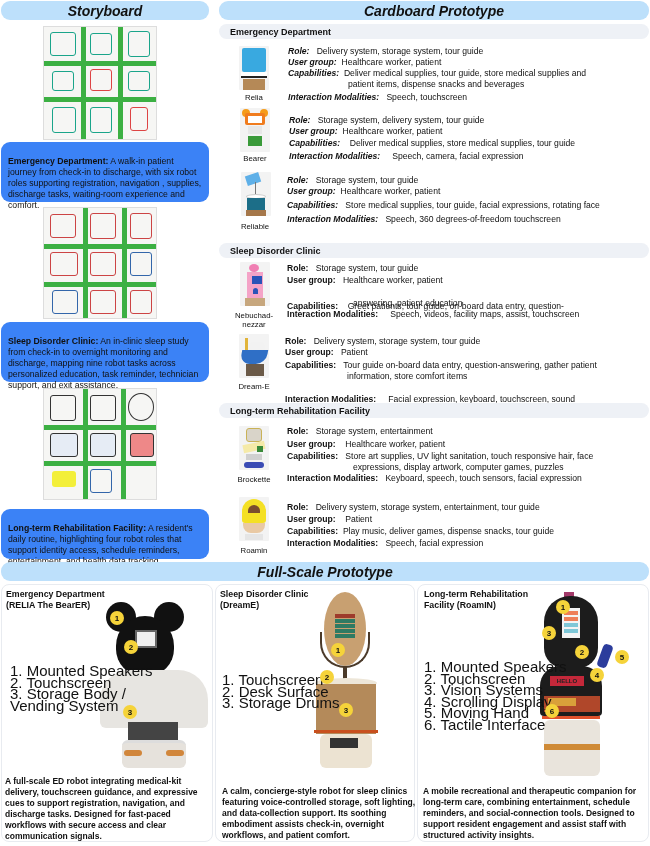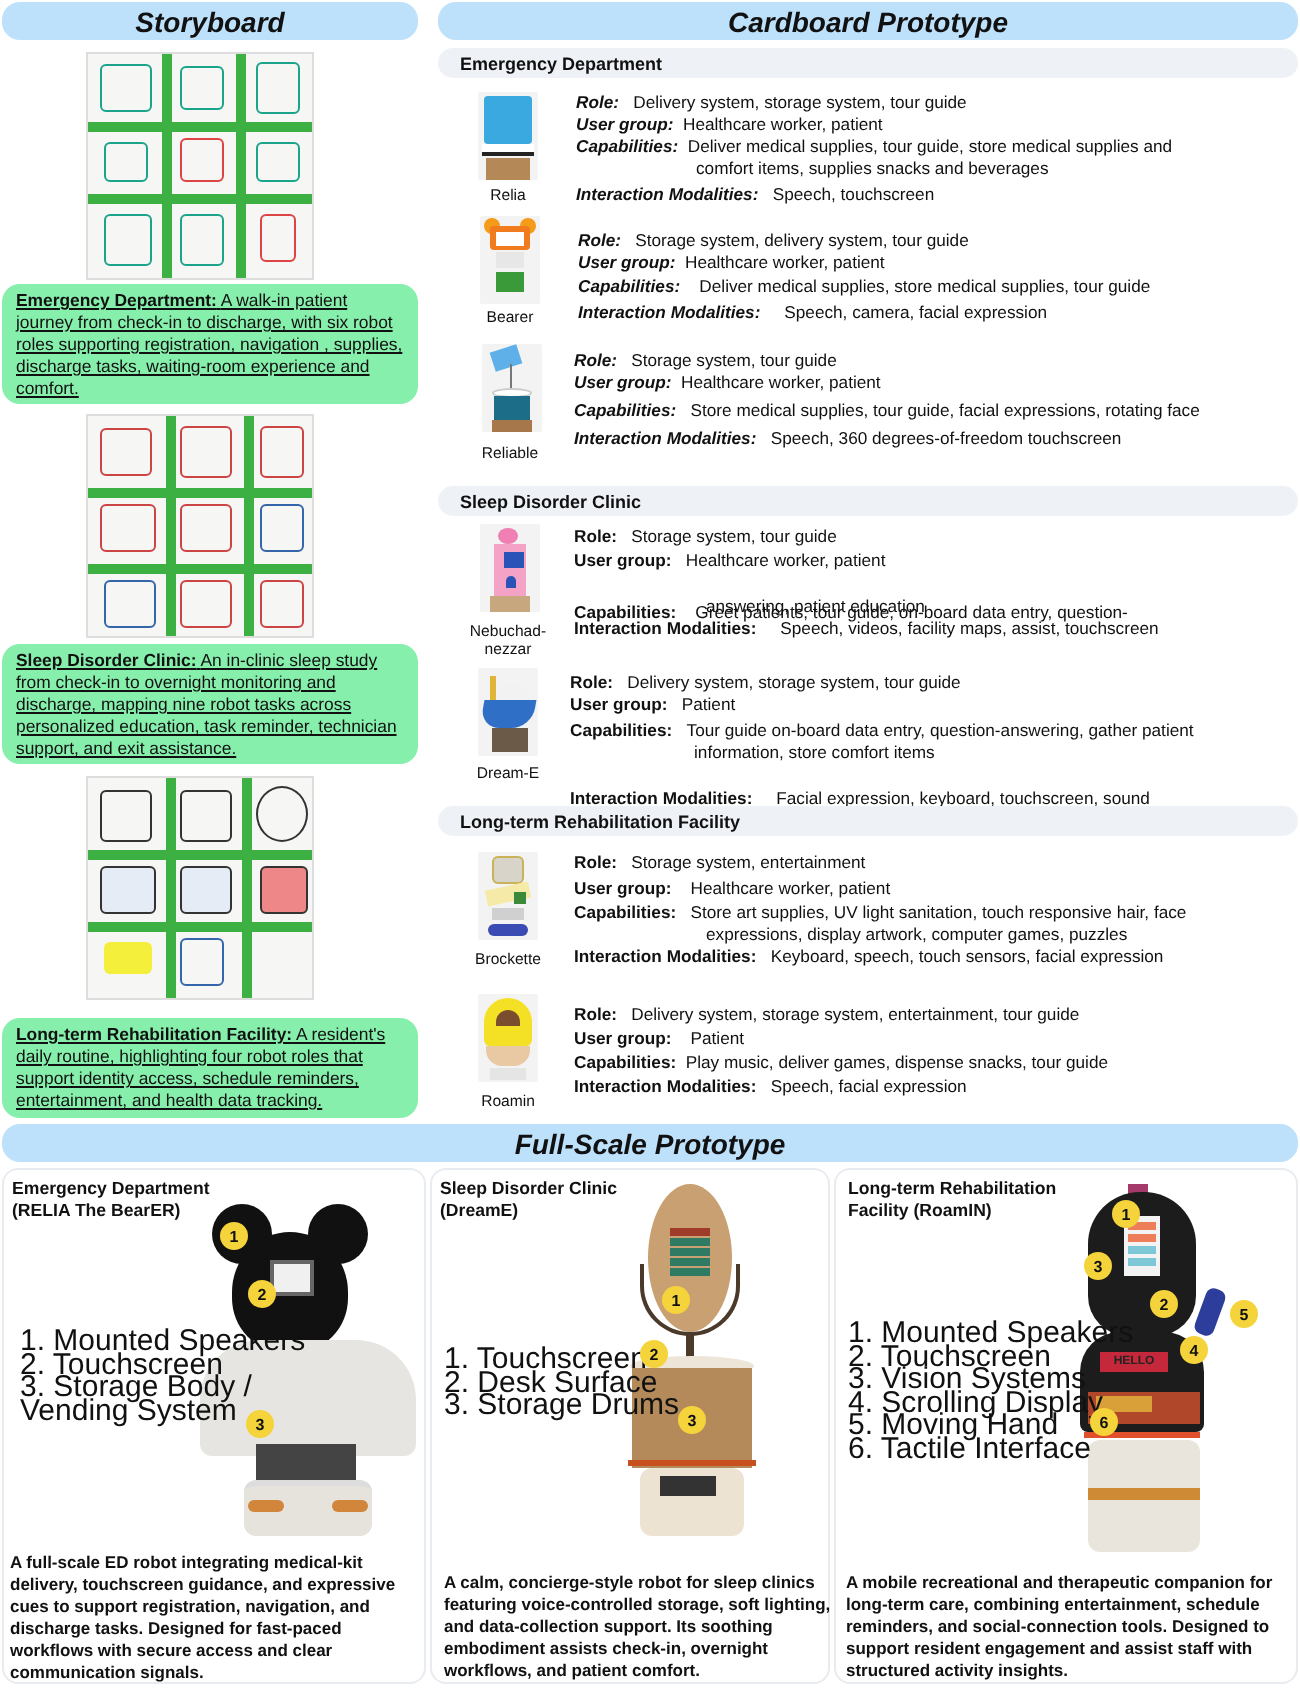--- a/index.html
+++ b/index.html
@@ -9,22 +9,22 @@
   .hdr { position: absolute; background: #bde0fb; border-radius: 9px; height: 19px;
          font-weight: bold; font-style: italic; font-size: 14px; display: flex; align-items: center; justify-content: center; color: #111; }
   .subhdr { position: absolute; background: #eef1f6; border-radius: 8px; height: 15px;
             font-weight: bold; font-size: 9px; display: flex; align-items: center; padding-left: 11px; }
 
   
   .sb-img { position: absolute; left: 43px; width: 114px; background: #f6f6f4; border: 1px solid #ddd; overflow: hidden; }
   .sb-img .vline { position: absolute; top: 0; bottom: 0; width: 5px; background: #3cb043; }
   .sb-img .hline { position: absolute; left: 0; right: 0; height: 5px; background: #3cb043; }
   .sb-img .cell { position: absolute; border-radius: 3px; }
-  .sb-cap { position: absolute; left: 1px; width: 208px; background: #86efac; border-radius: 9px;
-            font-size: 8.7px; line-height: 11px; padding: 3px 6px 3px 7px; text-decoration: underline; }
+  .sb-cap { position: absolute; left: 1px; width: 208px; background: #3b82f6; border-radius: 9px;
+            font-size: 8.7px; line-height: 11px; padding: 14px 6px 3px 7px; }
   .sb-cap b { font-weight: bold; }
 
   
   .thumb { position: absolute; width: 30px; height: 44px; background: #f3f3f3; border-radius: 1px; overflow: hidden; }
   .thumb-label { position: absolute; font-size: 7.8px; text-align: center; line-height: 9px; }
   .row { position: absolute; font-size: 8.6px; line-height: 11px; white-space: nowrap; }
   .row .k { font-weight: bold; }
   .row .k.it { font-style: italic; }
 
   
@@ -111,21 +111,21 @@
 
 <div class="thumb" style="left:239px; top:46px;">
   <div style="position:absolute;left:3px;top:2px;width:24px;height:24px;background:#39a9e0;border-radius:2px;"></div>
   <div style="position:absolute;left:2px;top:26px;width:26px;height:6px;background:#fff;border-bottom:2px solid #222;"></div>
   <div style="position:absolute;left:4px;top:33px;width:22px;height:11px;background:#b58957;"></div>
 </div>
 <div class="thumb-label" style="left:231px; top:93px; width:46px;">Relia</div>
 <div class="row" style="left:288px; top:46px;"><span class="k it">Role:</span>&nbsp;&nbsp;&nbsp;<span>Delivery system, storage system, tour guide</span></div>
 <div class="row" style="left:288px; top:57px;"><span class="k it">User group:</span>&nbsp;&nbsp;<span>Healthcare worker, patient</span></div>
 <div class="row" style="left:288px; top:68px;"><span class="k it">Capabilities:</span>&nbsp;&nbsp;<span>Deliver medical supplies, tour guide, store medical supplies and</span></div>
-<div class="row" style="left:348px; top:79px;"><span>comfort items, supplies snacks and beverages</span></div>
+<div class="row" style="left:348px; top:79px;"><span>patient items, dispense snacks and beverages</span></div>
 <div class="row" style="left:288px; top:92px;"><span class="k it">Interaction Modalities:</span>&nbsp;&nbsp;&nbsp;<span>Speech, touchscreen</span></div>
 
 <div class="thumb" style="left:240px; top:108px;">
   <div style="position:absolute;left:2px;top:1px;width:8px;height:8px;background:#f59b1a;border-radius:50%;"></div>
   <div style="position:absolute;left:20px;top:1px;width:8px;height:8px;background:#f59b1a;border-radius:50%;"></div>
   <div style="position:absolute;left:5px;top:5px;width:20px;height:12px;background:#f07c1e;border-radius:2px;"></div>
   <div style="position:absolute;left:8px;top:8px;width:14px;height:7px;background:#fff;"></div>
   <div style="position:absolute;left:8px;top:18px;width:14px;height:8px;background:#e7e7e7;"></div>
   <div style="position:absolute;left:8px;top:28px;width:14px;height:10px;background:#3a9a3a;"></div>
 </div>

